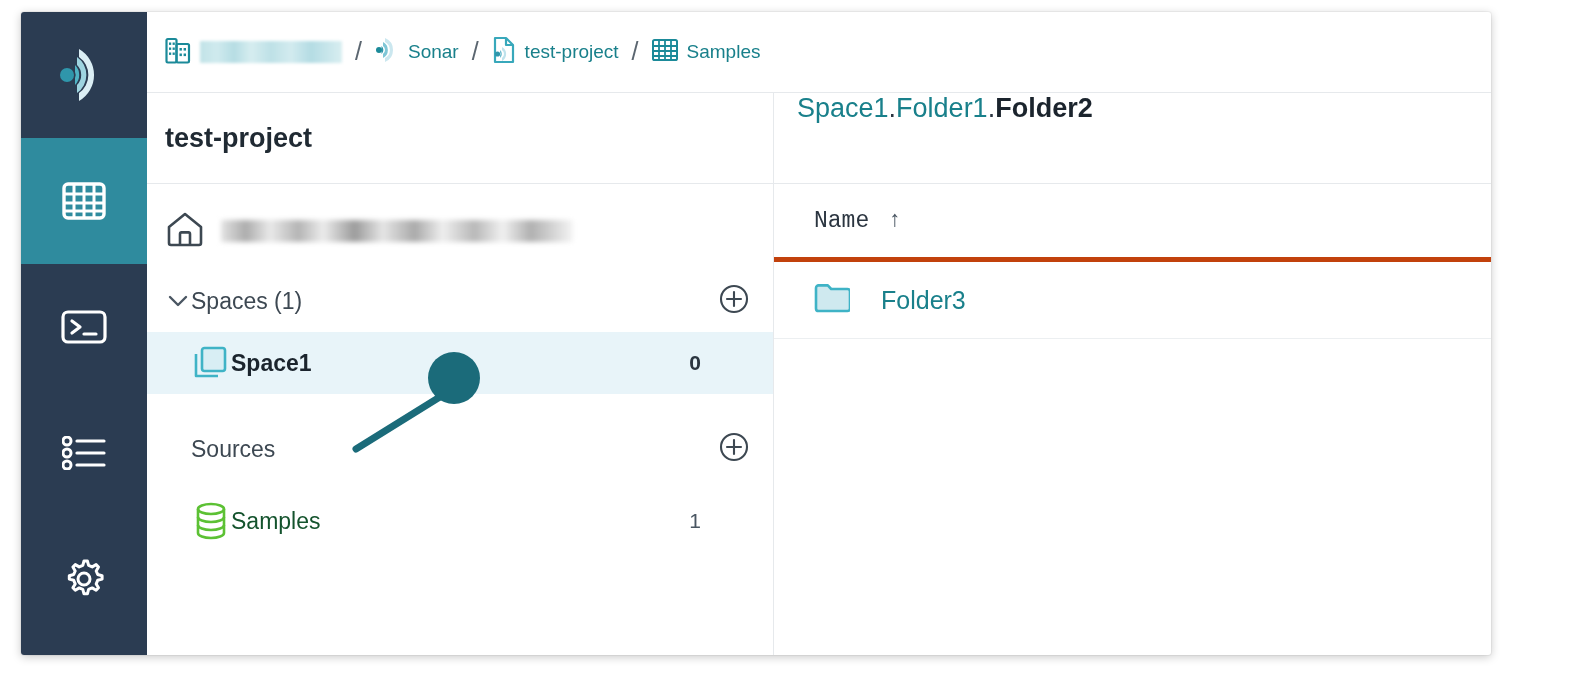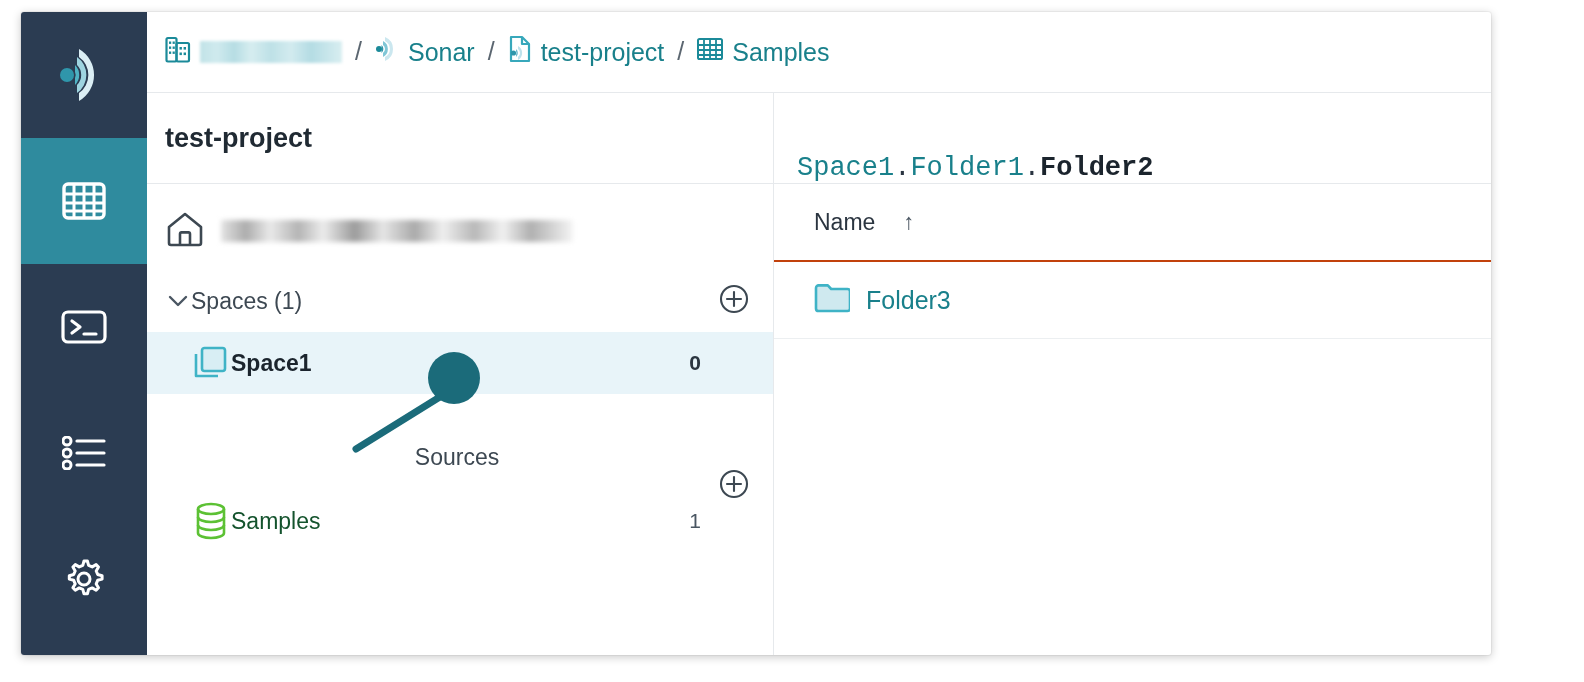--- a/index.html
+++ b/index.html
@@ -55,21 +55,21 @@
     border-bottom: 1px solid #e6e9ec;
     display: flex;
     align-items: center;
     padding-left: 18px;
     gap: 0px;
   }
   .crumb {
     display: flex;
     align-items: center;
     gap: 9px;
-    font-size: 25px;
+    font-size: 19px;
     color: #19808b;
     white-space: nowrap;
   }
   .crumb-sep {
     font-size: 25px;
     color: #5b6670;
     margin: 0 13px;
     transform: translateY(-1px);
   }
   .redacted-org {
@@ -198,49 +198,49 @@
   #content-pane {
     flex: 1 1 auto;
     display: flex;
     flex-direction: column;
     min-width: 0;
   }
   #content-path-row {
     height: 91px;
     flex: 0 0 91px;
     display: flex;
-    align-items: flex-end;
+    align-items: flex-start;
     padding-left: 23px;
     border-bottom: 1px solid #e6e9ec;
-    font-family: Liberation Mono, monospace;
   }
   #content-path { font-size: 27px; white-space: nowrap; }
   .path-link { color: #19808b; }
   .path-dot { color: #2a3440; }
   .path-current { color: #1b242d; font-weight: bold; }
 
   #table-head-row {
     height: 78px;
     flex: 0 0 78px;
     display: flex;
     align-items: center;
     padding-left: 40px;
-    border-bottom: 2px solid #c2410c;
-    gap: 28px;
+    border-bottom: 5px solid #c2410c;
+    gap: 19px;
+    font-family: Liberation Mono, monospace;
   }
   #col-name-label { font-size: 23px; color: #2b3540; }
   #sort-arrow { font-size: 22px; color: #4a5662; }
 
   .data-row {
     height: 77px;
     display: flex;
     align-items: center;
     padding-left: 40px;
     border-bottom: 1px solid #eceff1;
-    gap: 16px;
+    gap: 31px;
   }
   .data-row-name { font-size: 25px; color: #19808b; }
 </style>
 </head>
 <body>
 
 <div id="app-window">
 
   <nav id="nav-rail">
 
@@ -416,21 +416,21 @@
             <span class="row-icon">
               <svg width="34" height="34" viewBox="0 0 34 34">
                 <path d="M2 8 V30 H24" fill="none" stroke="#3fb3c6" stroke-width="2.6" stroke-linejoin="round"></path>
                 <rect x="8" y="2" width="23" height="23" rx="2.5" fill="#d8eef4" stroke="#3fb3c6" stroke-width="2.6"></rect>
               </svg>
             </span>
             <span class="row-label bold">Space1</span>
             <span class="row-count strong">0</span>
           </div>
 
-          <div class="tree-row" style="margin-top:24px;flex-direction:column;">
+          <div class="tree-row" style="margin-top:24px;">
             <span class="chev-spacer"></span>
             <span class="row-label">Sources</span>
             <span class="add-btn">
               <span>
                 <svg width="30" height="30" viewBox="0 0 30 30">
                   <circle cx="15" cy="15" r="13" fill="none" stroke="#3d4852" stroke-width="2.1"></circle>
                   <line x1="15" y1="8" x2="15" y2="22" stroke="#3d4852" stroke-width="2.1" stroke-linecap="round"></line>
                   <line x1="8" y1="15" x2="22" y2="15" stroke="#3d4852" stroke-width="2.1" stroke-linecap="round"></line>
                 </svg>
               </span>

